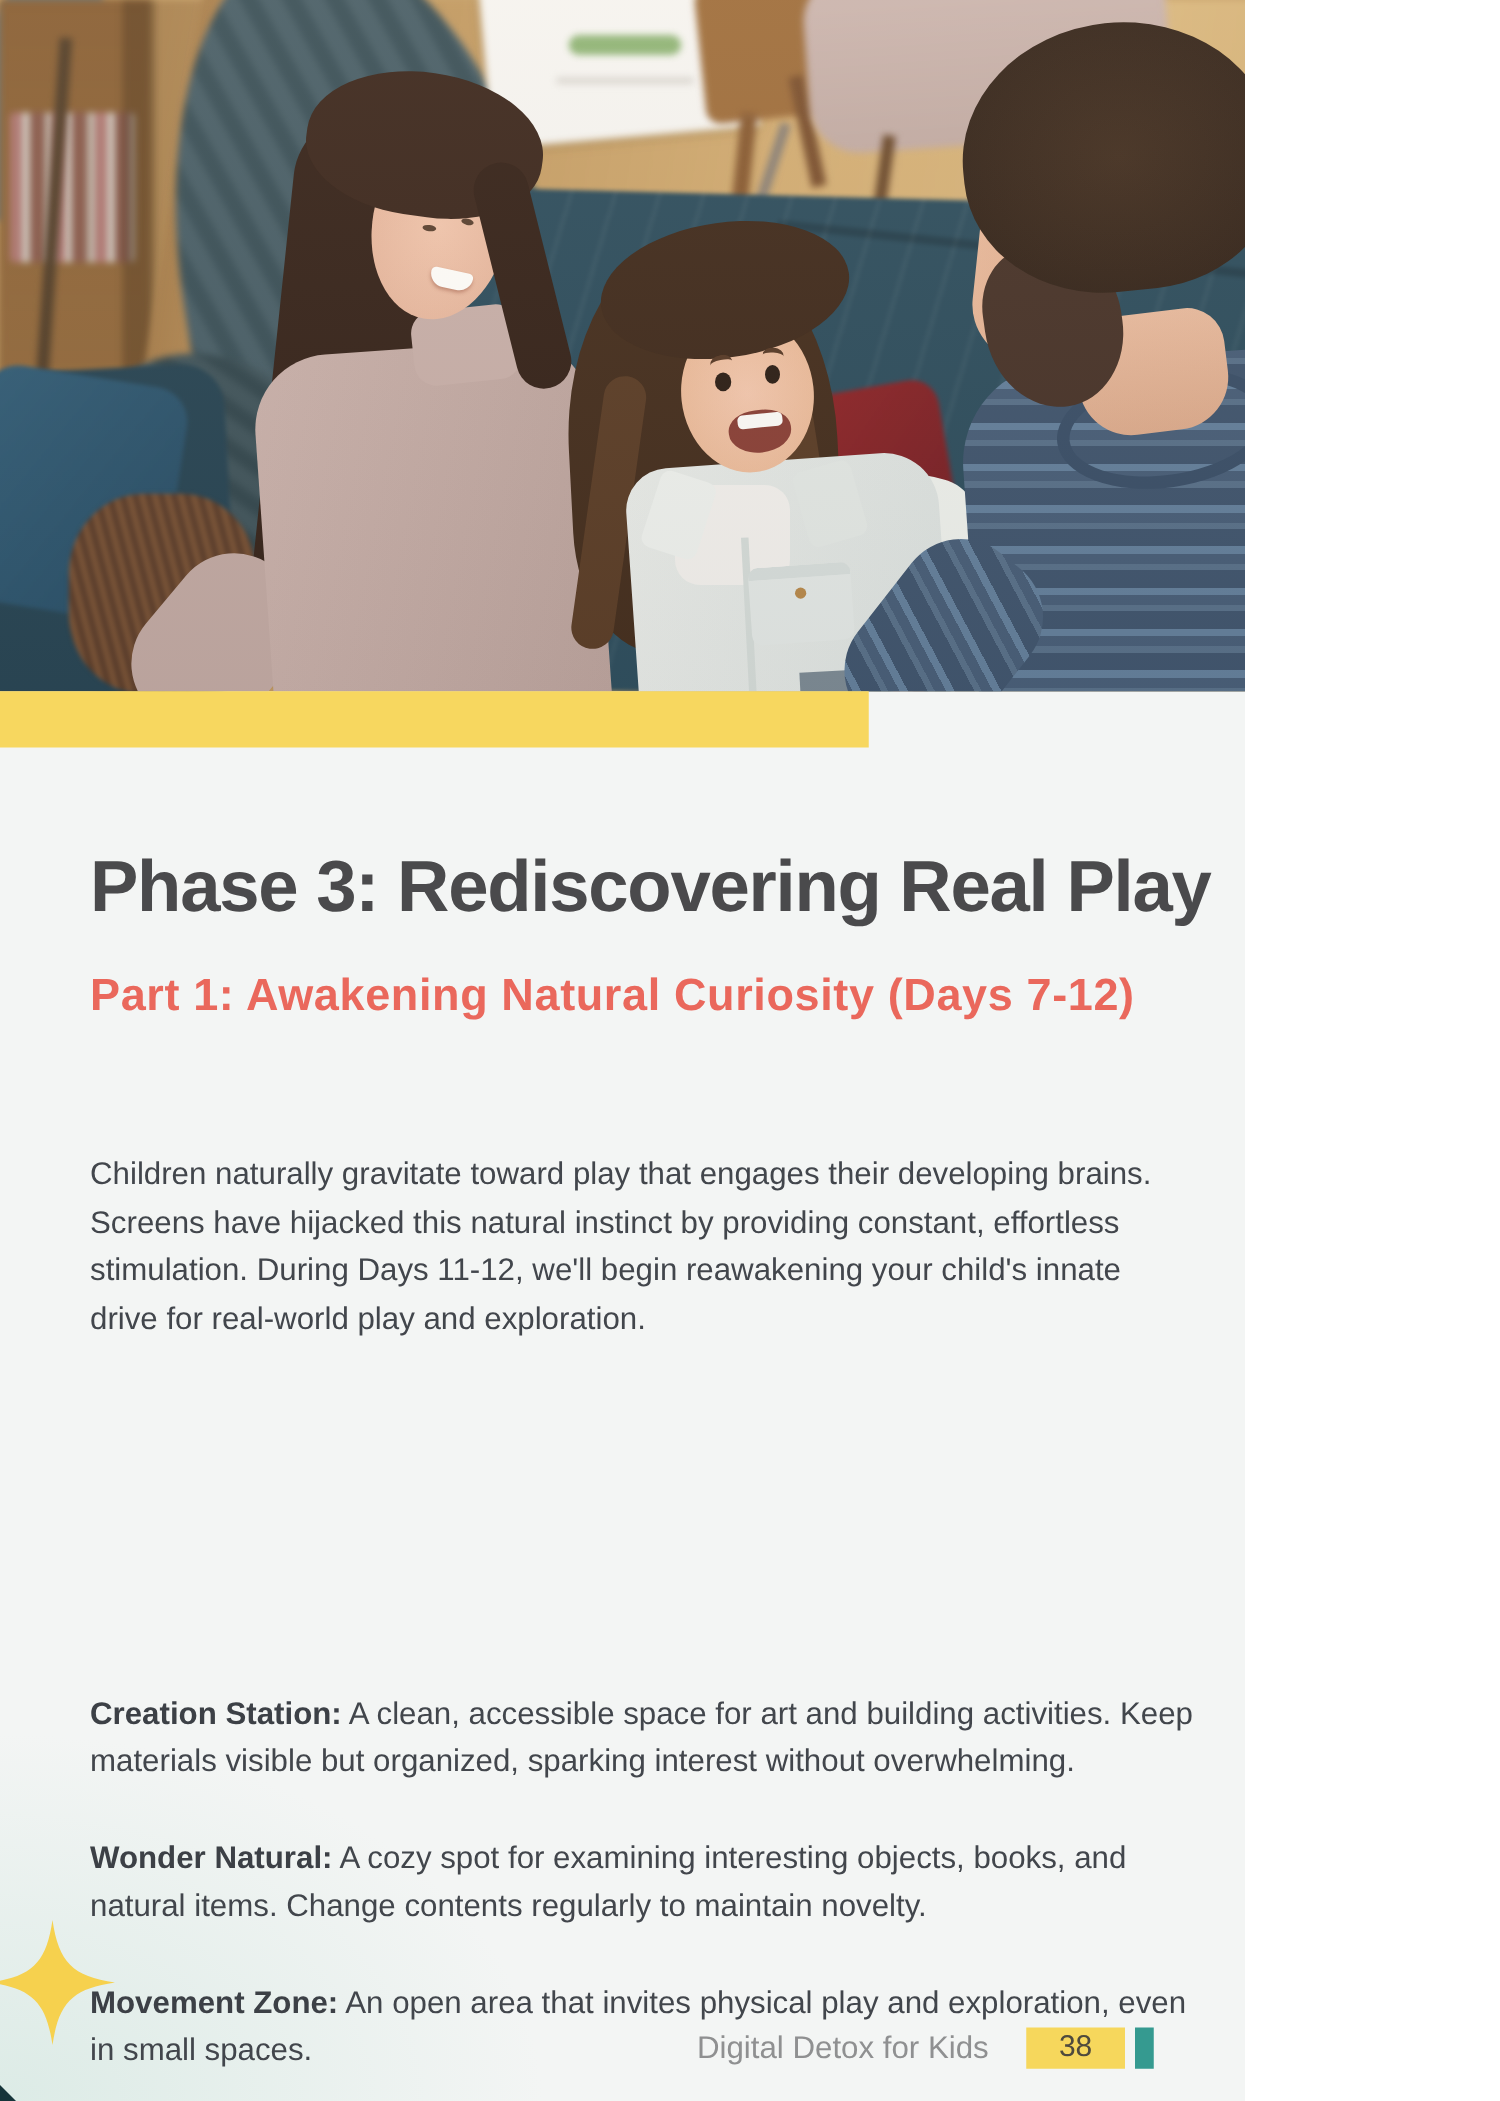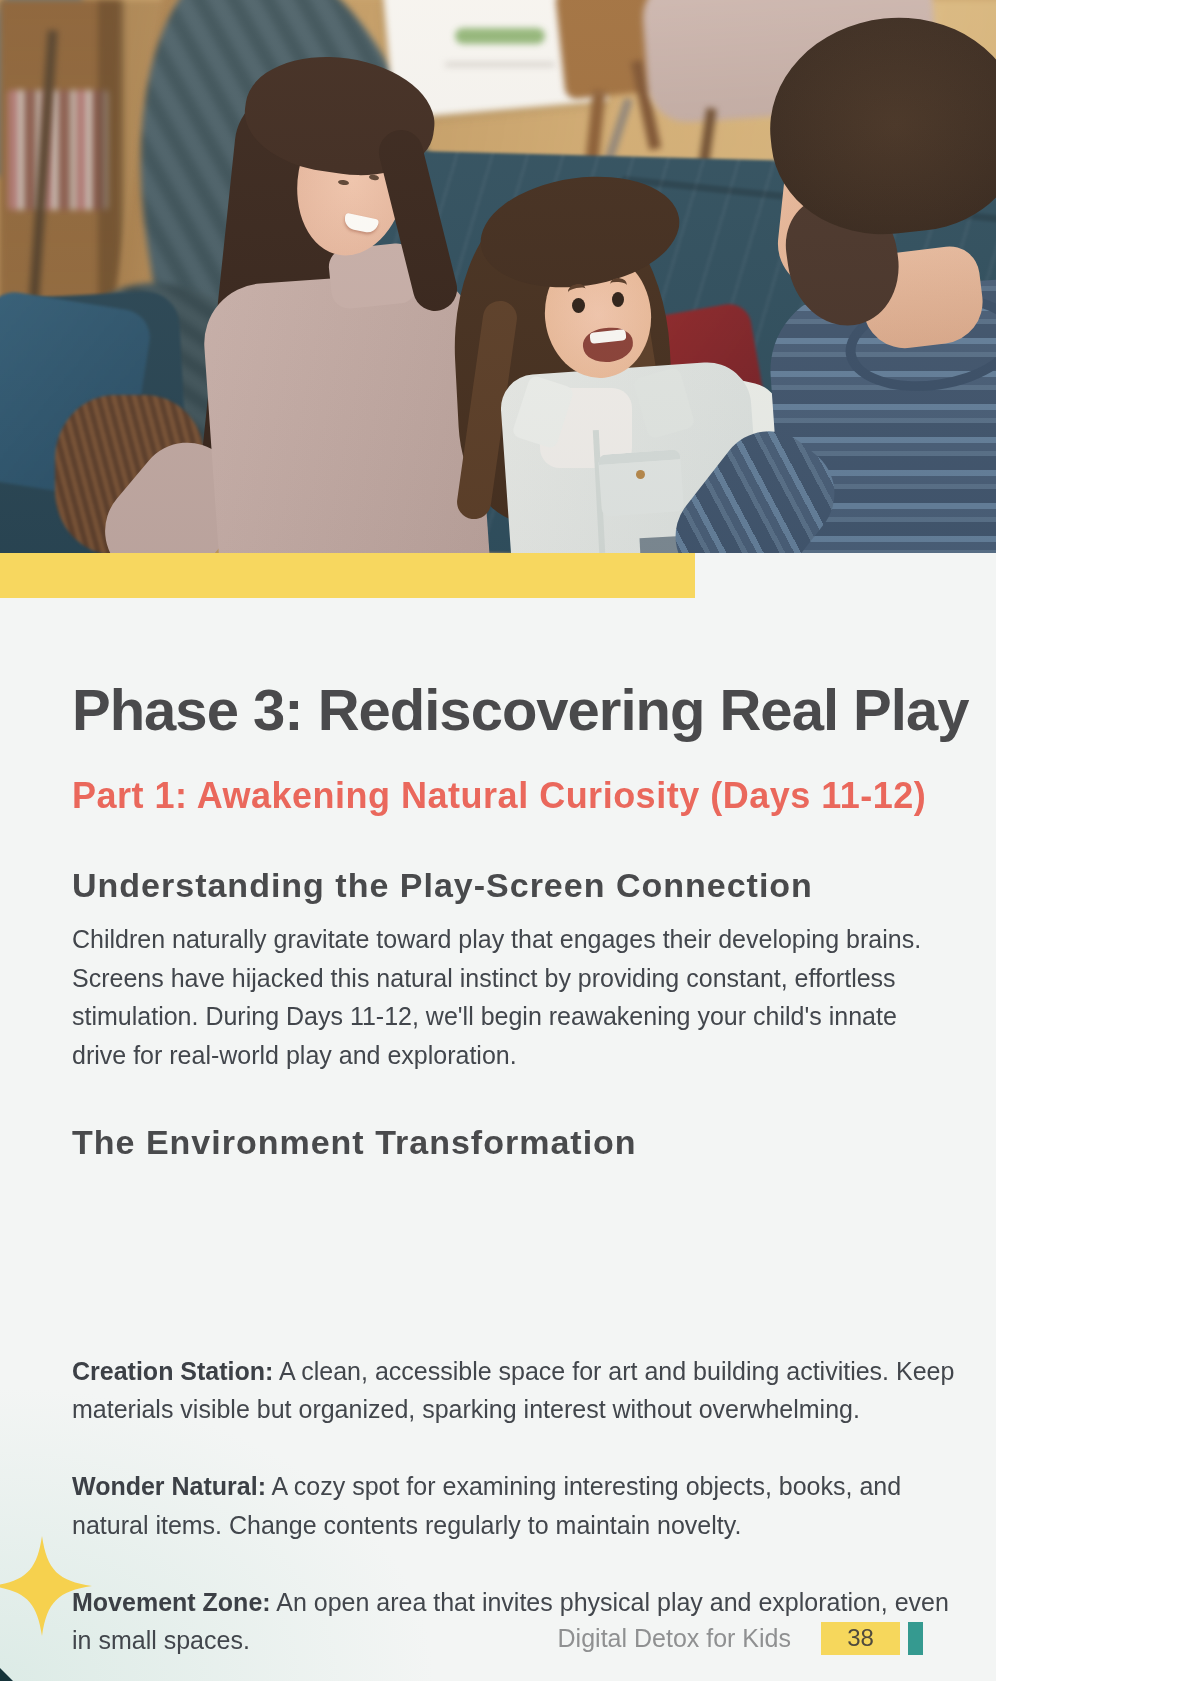--- a/index.html
+++ b/index.html
@@ -109,29 +109,27 @@
     <i class="a" style="left:845px;top:295px;width:155px;height:75px;border:10px solid #3c5068;border-radius:50%;transform:rotate(-8deg);"></i>
     <i class="a" style="left:862px;top:250px;width:120px;height:96px;background:linear-gradient(#e9bb9e,#ddab8c);border-radius:30px 30px 42px 42px;transform:rotate(-7deg);"></i>
     <i class="a" style="left:782px;top:120px;width:92px;height:170px;background:linear-gradient(100deg,#eaba9c,#dfae8e);border-radius:46px;transform:rotate(6deg);"></i>
     <i class="a" style="left:788px;top:196px;width:110px;height:130px;background:#4a352a;border-radius:40% 50% 50% 55%;transform:rotate(-8deg);"></i>
     <i class="a" style="left:770px;top:18px;width:250px;height:215px;background:radial-gradient(#453122,#33241a);border-radius:50% 50% 42% 46%;transform:rotate(-6deg);"></i>
   </div>
 
   <div class="a yellow-bar"></div>
 
   <h1 class="a h1">Phase 3: Rediscovering Real Play</h1>
-  <h2 class="a h2">Part 1: Awakening Natural Curiosity (Days 11-12)</h2>
+  <h2 class="a h2">Part 1: Awakening Natural Curiosity (Days 7-12)</h2>
 
-  <h3 class="a h3 h3a">Understanding the Play-Screen Connection</h3>
   <p class="a body-text p1">Children naturally gravitate toward play that engages their developing brains.
 Screens have hijacked this natural instinct by providing constant, effortless
 stimulation. During Days 11-12, we'll begin reawakening your child's innate
 drive for real-world play and exploration.</p>
 
-  <h3 class="a h3 h3b">The Environment Transformation</h3>
 
   <div class="a body-text p3">
     <div><strong class="zone-label">Creation Station:</strong> <span class="zone-text">A clean, accessible space for art and building activities. Keep
 materials visible but organized, sparking interest without overwhelming.</span></div>
     <div><strong class="zone-label">Wonder Natural:</strong> <span class="zone-text">A cozy spot for examining interesting objects, books, and
 natural items. Change contents regularly to maintain novelty.</span></div>
     <div><strong class="zone-label">Movement Zone:</strong> <span class="zone-text">An open area that invites physical play and exploration, even
 in small spaces.</span></div>
   </div>
 

